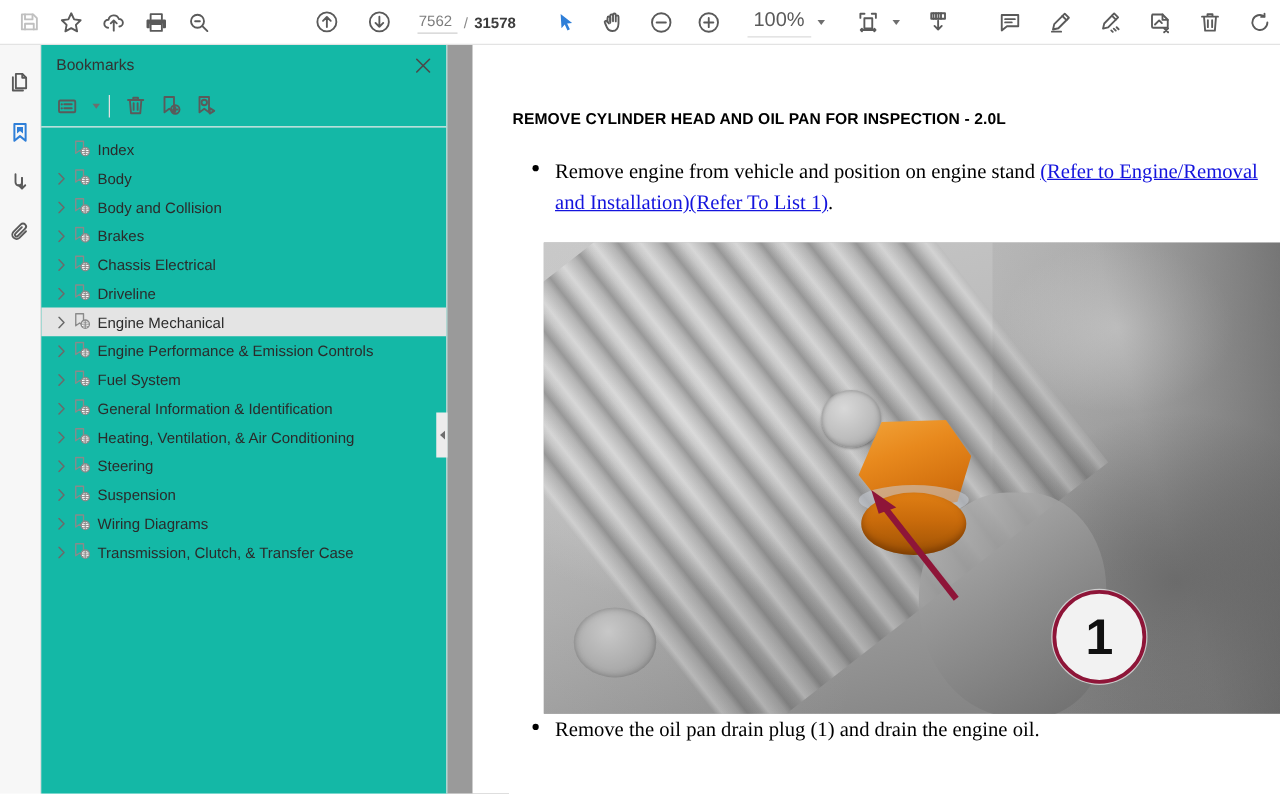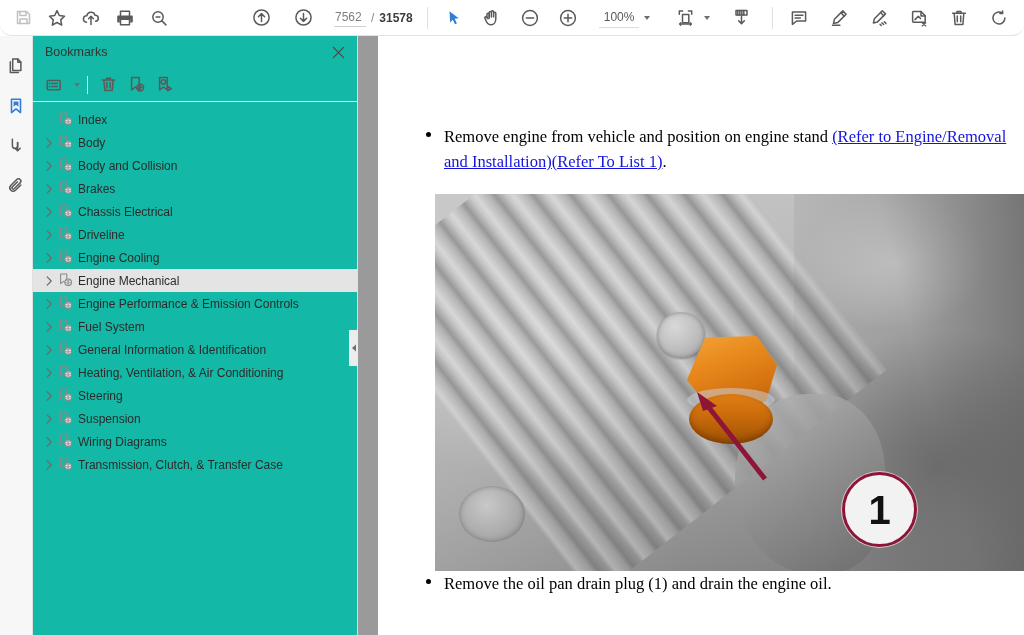--- a/index.html
+++ b/index.html
@@ -10,21 +10,21 @@
     font-family: "Liberation Sans", sans-serif;
   }
   #app { position: relative; width: 1024px; height: 635px; }
 
   
   .toolbar {
     position: absolute; left: 0; top: 0;
     width: 1024px; height: 36px;
     background: #ffffff;
     border-bottom: 1px solid #e3e3e3;
-    display: flex; align-items: center; border-radius: 12px;
+    display: flex; align-items: center;
   }
   .tb-group { display: flex; align-items: center; }
   .tb-btn {
     width: 34px; height: 34px;
     display: flex; align-items: center; justify-content: center;
     cursor: pointer;
   }
   .tb-btn svg { display: block; }
   .ico { stroke: #5a5a5a; stroke-width: 1.5; fill: none;
          stroke-linecap: round; stroke-linejoin: round; }
@@ -44,21 +44,21 @@
     text-align: left; padding: 0 1px;
     overflow: hidden; white-space: nowrap;
     line-height: 19px;
   }
   .pagesep { color: #8a8a8a; font-size: 12px; }
   .pagetotal { color: #3c3c3c; font-size: 12px; font-weight: bold; }
 
   .tb-sep { width: 1px; height: 22px; background: #e0e0e0; margin: 0 5px; }
 
   .zoomlevel {
-    font-size: 12px; color: #5a5a5a;
+    font-size: 16px; color: #5a5a5a;
     border-bottom: 1px solid #dcdcdc;
     padding: 2px 5px 3px 5px; min-width: 40px; text-align: right;
     cursor: pointer;
   }
   .caret { width: 0; height: 0;
     border-left: 3.5px solid transparent; border-right: 3.5px solid transparent;
     border-top: 4px solid #6e6e6e; margin-left: 5px; cursor: pointer; }
 
   
   .rail {
@@ -570,35 +570,20 @@
           </div>
           <div class="bm-ico">
             <svg width="14" height="15" viewBox="0 0 14 15">
               <path d="M1.6 1h6.2v9.6L4.7 8.4 1.6 10.6z" fill="none" stroke="#8a8a8a" stroke-width="1.1" stroke-linejoin="round"></path>
               <circle cx="9.2" cy="9.3" r="3.3" fill="#ffffff" stroke="#8a8a8a" stroke-width="1.1"></circle>
               <path d="M5.9 9.3h6.6M9.2 6v6.6M6.6 7.3c1.7.7 3.5.7 5.2 0M6.6 11.3c1.7-.7 3.5-.7 5.2 0" stroke="#8a8a8a" stroke-width="0.8" fill="none"></path>
             </svg>
           </div>
           <span class="bm-label">Driveline</span>
         </div>
-        <div class="bm-row">
-          <div class="bm-arrow">
-            <svg width="7" height="10" viewBox="0 0 7 10">
-              <path d="M1.2 0.8L5.2 5l-4 4.2" stroke="#6a6a6a" stroke-width="1.2" fill="none" stroke-linecap="round" stroke-linejoin="round"></path>
-            </svg>
-          </div>
-          <div class="bm-ico">
-            <svg width="14" height="15" viewBox="0 0 14 15">
-              <path d="M1.6 1h6.2v9.6L4.7 8.4 1.6 10.6z" fill="none" stroke="#8a8a8a" stroke-width="1.1" stroke-linejoin="round"></path>
-              <circle cx="9.2" cy="9.3" r="3.3" fill="#ffffff" stroke="#8a8a8a" stroke-width="1.1"></circle>
-              <path d="M5.9 9.3h6.6M9.2 6v6.6M6.6 7.3c1.7.7 3.5.7 5.2 0M6.6 11.3c1.7-.7 3.5-.7 5.2 0" stroke="#8a8a8a" stroke-width="0.8" fill="none"></path>
-            </svg>
-          </div>
-          <span class="bm-label">Engine Cooling</span>
-        </div>
         <div class="bm-row selected">
           <div class="bm-arrow">
             <svg width="7" height="10" viewBox="0 0 7 10">
               <path d="M1.2 0.8L5.2 5l-4 4.2" stroke="#6a6a6a" stroke-width="1.2" fill="none" stroke-linecap="round" stroke-linejoin="round"></path>
             </svg>
           </div>
           <div class="bm-ico">
             <svg width="14" height="15" viewBox="0 0 14 15">
               <path d="M1.6 1h6.2v9.6L4.7 8.4 1.6 10.6z" fill="none" stroke="#8a8a8a" stroke-width="1.1" stroke-linejoin="round"></path>
               <circle cx="9.2" cy="9.3" r="3.3" fill="#ffffff" stroke="#8a8a8a" stroke-width="1.1"></circle>
@@ -732,20 +717,21 @@
 
   <div class="collapse-handle">
     <svg width="6" height="8" viewBox="0 0 6 8">
         <path d="M5 0.5L1 4l4 3.5z" fill="#6e6e6e"></path>
       </svg>
   </div>
 
   <div class="doc-area">
     <div class="page">
 
+      <div class="doc-heading">REMOVE CYLINDER HEAD AND OIL PAN FOR INSPECTION - 2.0L</div>
 
       <div class="bullet-block">
         <div class="bullet-dot"></div>
         <div class="bullet-text">
           <span>Remove engine from vehicle and position on engine stand </span><a class="doc-link" href="#">(Refer to Engine/Removal and Installation)(Refer To List 1)</a><span>.</span>
         </div>
       </div>
 
       <div class="photo">
         <div class="photo-bg"></div>

